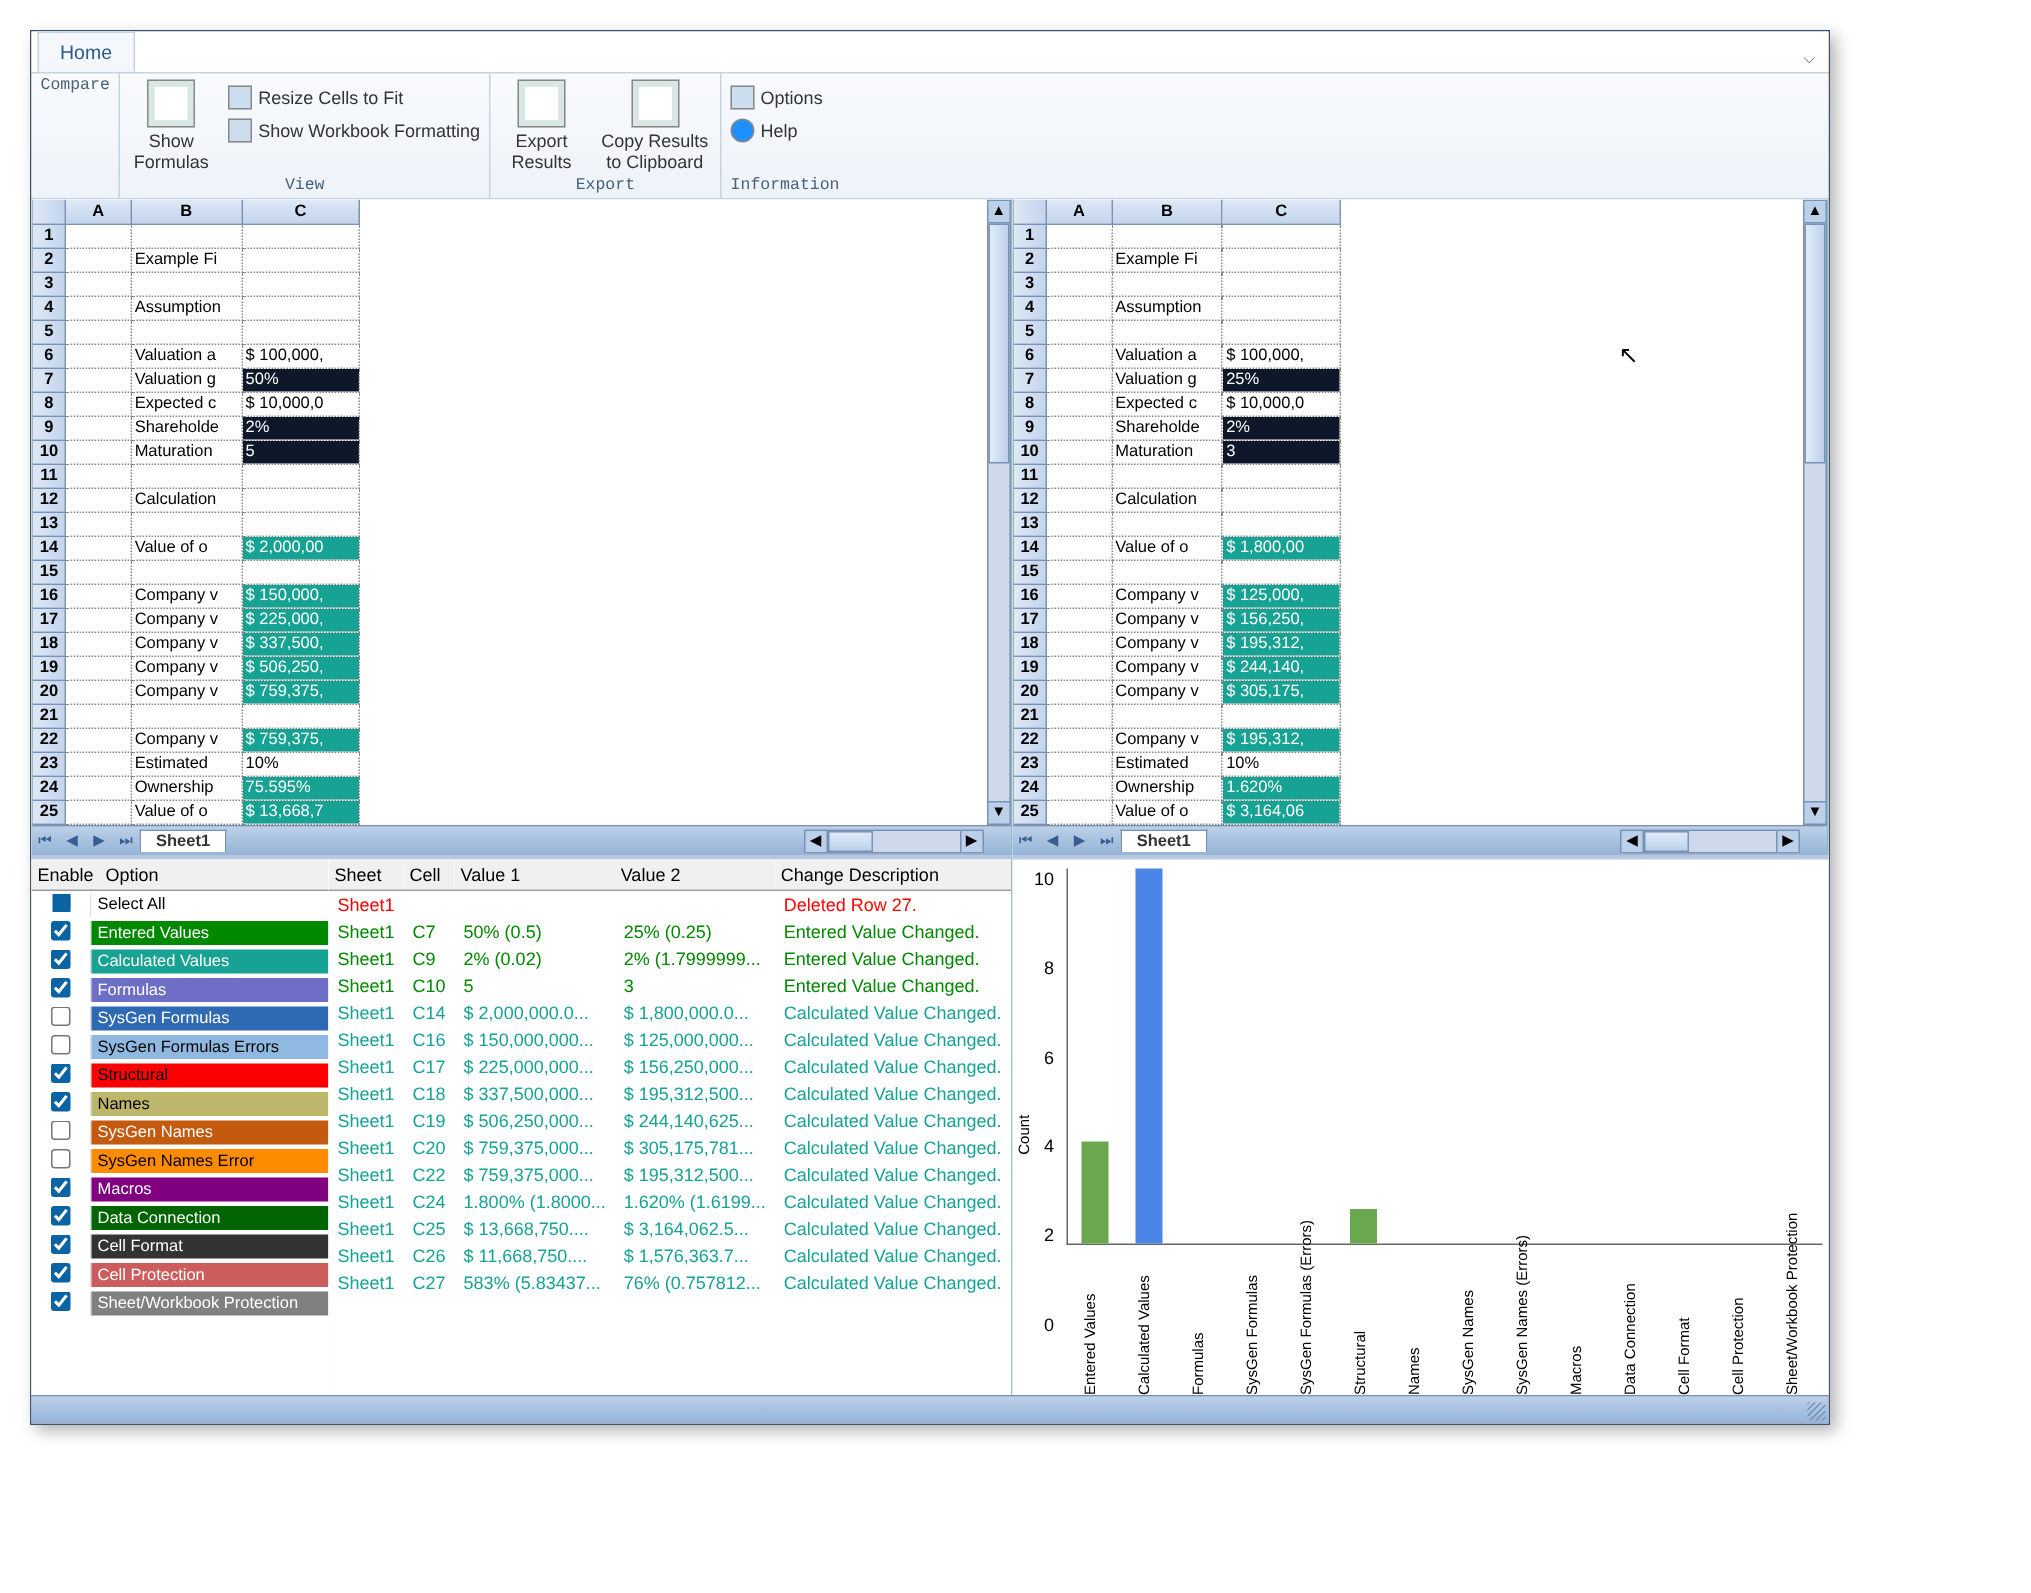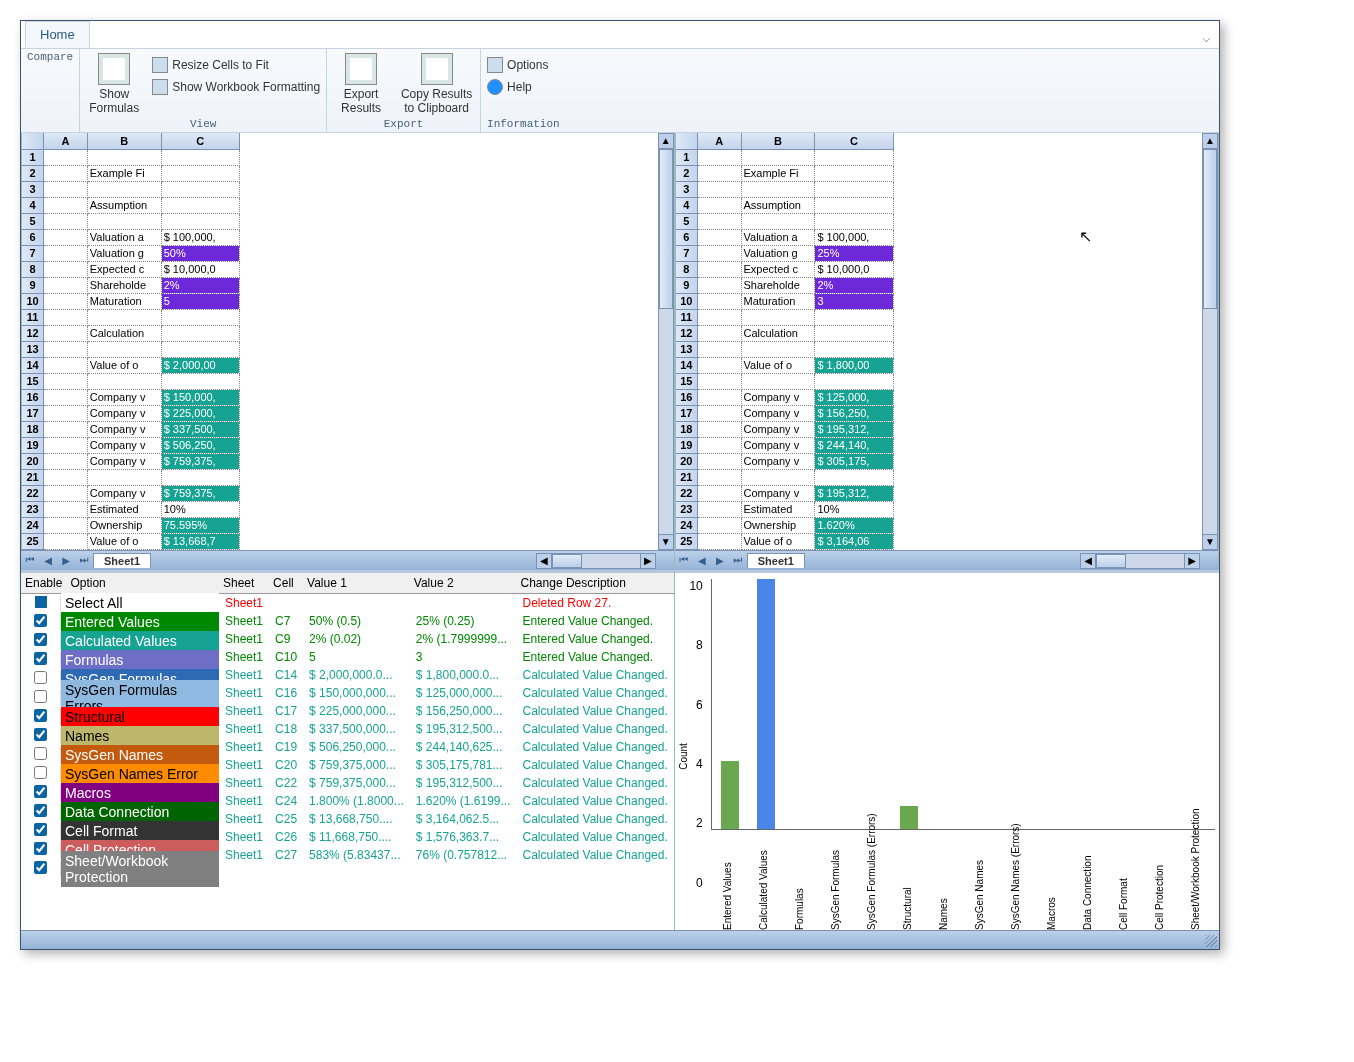--- a/index.html
+++ b/index.html
@@ -23,40 +23,40 @@
 .smallrow { display:flex; align-items:center; gap:4px; color:#333; padding:2px 0; cursor:pointer;text-align:center;}
 .smallrow .ic{width:16px;height:16px;background:#cde;border:1px solid #888;}
 .content { flex: 1; display: grid; grid-template-columns: 1fr 1fr; grid-template-rows: 1fr 360px; background:#f4f6fb;}
 .sheetpane { border-right: 1px solid #9bb; display:flex; flex-direction:column; overflow:hidden; position:relative;}
 .sheetpane .grid { flex:1; overflow:hidden; background:#fff; position:relative; border-left:1px solid #9bb;}
 .sheetpane table { border-collapse: collapse; table-layout:fixed; width:218px;}
 .sheetpane th, .sheetpane td { border-bottom: 1px dotted #888; border-right:1px dotted #888; height:16px; padding:0 2px; overflow:hidden; white-space:nowrap; font-size:11px;}
 .sheetpane th { background: linear-gradient(#dfe8f6,#c3d4ec); font-weight: bold; text-align:center; border-bottom:1px solid #7992b5;border-right:1px solid #7992b5;}
 .sheetpane th.rowh { width:20px; background: linear-gradient(90deg,#dfe8f6,#c3d4ec); text-align:center;}
 .colA{width:40px;} .colB{width:68px;} .colC{width:72px;}
-.green-cell{background:#6d28d9;color:#fff;}
+.green-cell{background:#0f172a;color:#fff;}
 .teal-cell{background:#17a394;color:#fff;}
 .sheet-nav{height:20px;background: linear-gradient(#bcd0e9,#95b3d7);display:flex;align-items:center;border-top:1px solid #7992b5; position:relative;}
 .sheet-nav .navbtn{width:18px;text-align:center;color:#365f91;font-size:10px;cursor:pointer;}
 .sheet-tab{background:#fff;border:1px solid #7992b5;border-bottom:none;padding:1px 10px;font-size:11px;font-weight:bold;color:#333; cursor:pointer;}
 .hscroll{position:absolute;right:18px;width:120px;height:16px;top:2px;background:#cdd9ea;display:flex;}
 .hscroll .ar{width:16px;background:#bcd0e9;border:1px solid #7992b5;text-align:center;font-size:10px;line-height:14px;}
 .hscroll .track{flex:1;border:1px solid #7992b5;border-left:none;border-right:none;position:relative;}
 .hscroll .thumb{position:absolute;left:0;width:30px;top:0;bottom:0;background:linear-gradient(#e2ecf8,#bcd0e9);border:1px solid #7992b5;}
 .vscroll{position:absolute;right:0;top:0;bottom:0;width:16px;background:#cdd9ea;display:flex;flex-direction:column;}
 .vscroll .ar{height:16px;background:#bcd0e9;border:1px solid #7992b5;text-align:center;font-size:10px;line-height:14px;}
 .vscroll .track{flex:1;border:1px solid #7992b5;border-top:none;border-bottom:none;position:relative;}
 .vscroll .thumb{position:absolute;left:0;right:0;top:0;height:60px;background:linear-gradient(90deg,#e2ecf8,#bcd0e9);border:1px solid #7992b5;}
 .bottom-left { display:flex; border-right: 1px solid #9bb; border-top:3px solid #b7c7de;}
 .options-panel { width: 198px; background:#fff; overflow-y:auto;}
 .options-panel table{border-collapse:collapse;width:100%;}
 .options-panel th{background:#f0f0f0;border-bottom:1px solid #999;padding:3px 4px;text-align:left;font-weight:normal;}
 .options-panel .optrow{display:flex;align-items:center;height:19px;}
 .options-panel .cbcell{width:40px;text-align:center;border-right:1px solid #ddd;}
-.options-panel .swatch{flex:1;padding:2px 4px;color:#fff;font-size:14px;}
+.options-panel .swatch{flex:1;padding:2px 4px;color:#fff;font-size:11px;}
 .results-panel { flex:1; background:#fff; overflow:auto; position:relative;}
 .results-panel table{border-collapse:collapse;width:100%;}
 .results-panel th{background:#f0f0f0;border-bottom:1px solid #999;padding:3px 4px;text-align:left;font-weight:normal;position:sticky;top:0;}
 .results-panel td{padding:2px 6px;white-space:nowrap;overflow:hidden;}
 .chart-panel { background:#fff; border-top:3px solid #b7c7de; padding:6px 6px 6px 30px; position:relative; overflow:hidden;}
 .chart-panel .yaxis{position:absolute;left:6px;top:6px;bottom:40px;width:22px;display:flex;flex-direction:column;justify-content:space-between;align-items:flex-end;font-size:10px;color:#000;}
 .chart-panel .ytitle{position:absolute;left:-5px;top:50%;transform:rotate(-90deg);font-size:10px;}
 .chart-panel .plot{position:absolute;left:36px;right:4px;top:6px;bottom:100px;border-left:1px solid #666;border-bottom:1px solid #666;}
 .chart-panel .tick{position:absolute;left:-4px;right:0;height:1px;}
 .bar{position:absolute;bottom:0;width:18px;}

